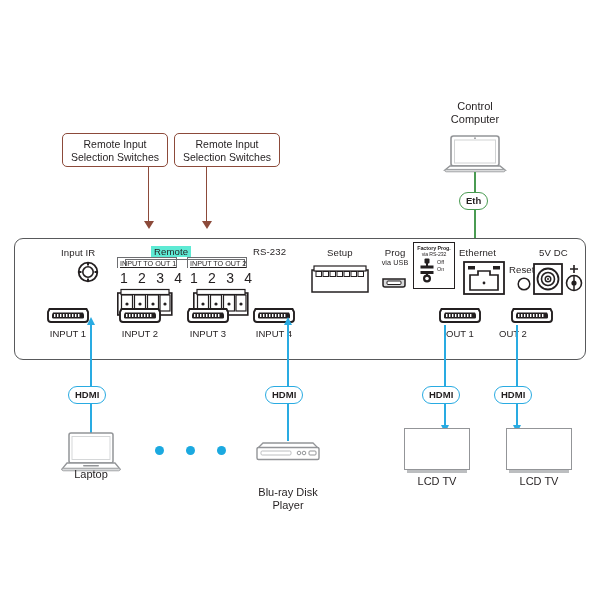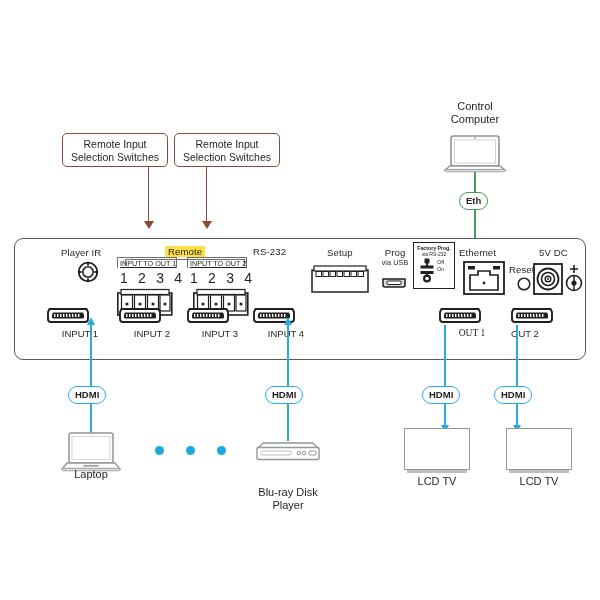--- a/index.html
+++ b/index.html
@@ -21,21 +21,21 @@
   }
 
   
   #panel{
     left:14px;top:238px;width:572px;height:122px;
     border:1.6px solid #58595b;border-radius:9px;background:#fff;box-sizing:border-box;
   }
   .plabel{font-size:9px;letter-spacing:.1px;color:#231f20;white-space:nowrap;}
   .plabel-sc{font-size:9.6px;}
   .plabel-sc .sm{font-size:7.6px;}
-  .portlabel{font-size:9.5px;color:#231f20;white-space:nowrap;margin-left:12px;}
+  .portlabel{font-size:9.5px;color:#231f20;white-space:nowrap;}
 
   
   .hdmi-port{width:42px;height:17px;}
   .tb-nums{font-size:14px;letter-spacing:3.2px;color:#231f20;white-space:nowrap;}
   .tb-cap{font-size:7.2px;white-space:nowrap;text-decoration:underline;}
 
   
   .bracket{border:1.1px solid #6d6e71;border-bottom:none;height:6px;}
 
   
@@ -90,34 +90,34 @@
     <path d="M2 36 L62 36 L57 32 L7 32 Z" fill="#ffffff" stroke="#939598" stroke-width="1.4"></path>
     <rect x="2" y="35.4" width="60" height="2.4" rx="1.2" fill="#d9dadb" stroke="#939598" stroke-width="0.8"></rect>
   </svg>
 </div>
 <div class="abs cable-green" style="left:474px;top:172px;height:22px;"></div>
 <div class="abs pill pill-green" style="left:459px;top:192px;">Eth</div>
 <div class="abs cable-green" style="left:474px;top:210px;height:30px;"></div>
 
 <div class="abs" id="panel">
 
-  <div class="abs plabel plabel-sc" style="left:46px;top:8px;">Player IR</div>
+  <div class="abs plabel plabel-sc" style="left:46px;top:8px;">Input IR</div>
   <div class="abs" style="left:62px;top:22px;">
     <svg width="22" height="22" viewBox="0 0 22 22">
       <circle cx="11" cy="11" r="9.3" fill="#ffffff" stroke="#231f20" stroke-width="1.8"></circle>
       <circle cx="11" cy="11" r="5.2" fill="#ffffff" stroke="#231f20" stroke-width="1.6"></circle>
       <rect x="10" y="1.5" width="2" height="3" fill="#231f20"></rect>
       <rect x="10" y="17.5" width="2" height="3" fill="#231f20"></rect>
       <rect x="1.5" y="10" width="3" height="2" fill="#231f20"></rect>
       <rect x="17.5" y="10" width="3" height="2" fill="#231f20"></rect>
     </svg>
   </div>
 
   <div class="abs bracket" style="left:110px;top:20px;width:118px;"></div>
-  <div class="abs plabel plabel-sc" style="left:150px;top:7px;background:#fde047;padding:0 3px;">Remote</div>
+  <div class="abs plabel plabel-sc" style="left:136px;top:7px;background:#5eead4;padding:0 3px;">Remote</div>
 
   <div class="abs" style="left:102px;top:18px;">
     <div class="tb-cap" style="border:1.1px solid #6d6e71;border-bottom:none;height:10px;width:54px;padding:0 2px;line-height:11px;text-transform:uppercase;">Input to Out 1</div>
     <div class="tb-nums" style="margin-top:2px;margin-left:3px;">1 2 3 4</div>
     <div style="margin-top:2px;">
       <svg width="56" height="28" viewBox="0 0 56 28">
         <rect x="0.8" y="5" width="54" height="22" fill="#ffffff" stroke="#231f20" stroke-width="1.6"></rect>
         <rect x="4" y="1.5" width="48" height="5" fill="#ffffff" stroke="#231f20" stroke-width="1.2"></rect>
         <g fill="#ffffff" stroke="#231f20" stroke-width="1.2">
           <rect x="4.5" y="7" width="11" height="16"></rect>
@@ -331,21 +331,21 @@
       <rect x="13" y="7" width="1.4" height="3"></rect>
           <rect x="16" y="7" width="1.4" height="3"></rect>
       <rect x="19" y="7" width="1.4" height="3"></rect>
           <rect x="22" y="7" width="1.4" height="3"></rect>
       <rect x="25" y="7" width="1.4" height="3"></rect>
           <rect x="28" y="7" width="1.4" height="3"></rect>
       <rect x="31" y="7" width="1.4" height="3"></rect>
         </g>
     </svg>
   </div>
-  <div class="abs portlabel" style="left:424px;top:89px;width:42px;text-align:center;font-family:Liberation Serif, serif;">OUT 1</div>
+  <div class="abs portlabel" style="left:424px;top:89px;width:42px;text-align:center;">OUT 1</div>
 
   <div class="abs" style="left:496px;top:68px;">
     <svg class="hdmi-port" viewBox="0 0 42 17">
       <path d="M2.5 2 H39.5 L41 5 V12 Q41 15 38 15 H4 Q1 15 1 12 V5 Z" fill="#ffffff" stroke="#231f20" stroke-width="1.9"></path>
       <path d="M6 5.5 H36 L37 7.5 V10.5 Q37 11.6 35.6 11.6 H6.4 Q5 11.6 5 10.5 V7.5 Z" fill="#231f20"></path>
       <g fill="#ffffff">
           <rect x="7" y="7" width="1.4" height="3"></rect>
           <rect x="10" y="7" width="1.4" height="3"></rect>
       <rect x="13" y="7" width="1.4" height="3"></rect>
           <rect x="16" y="7" width="1.4" height="3"></rect>

